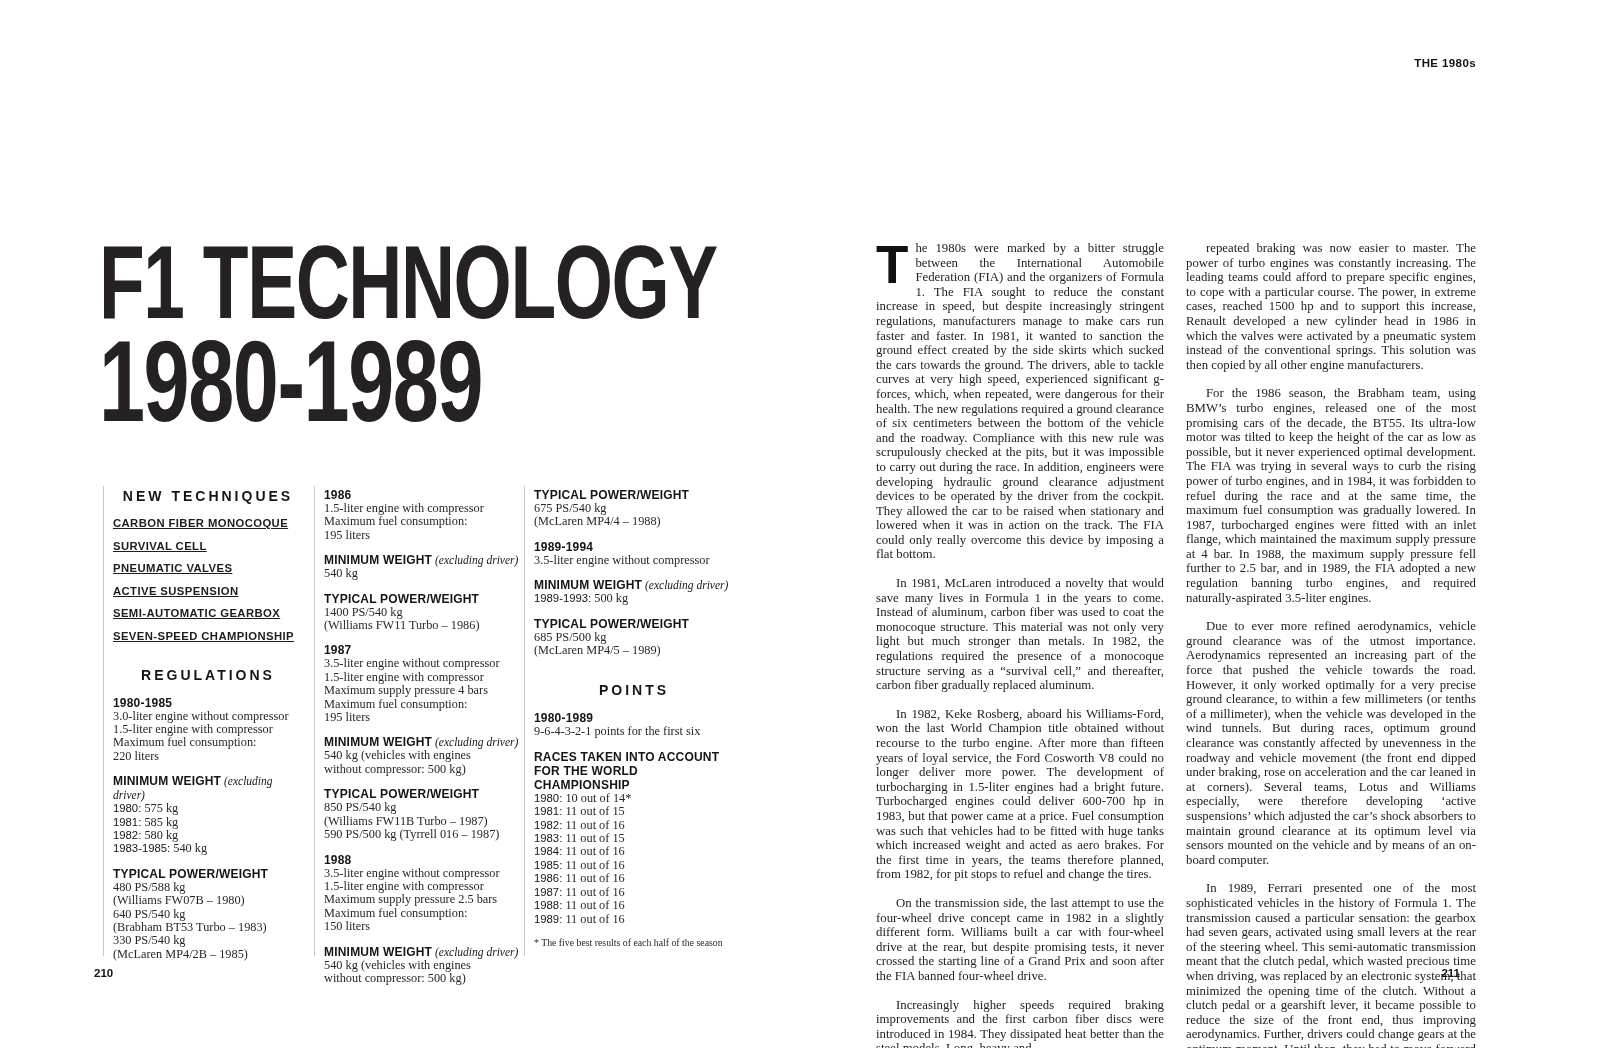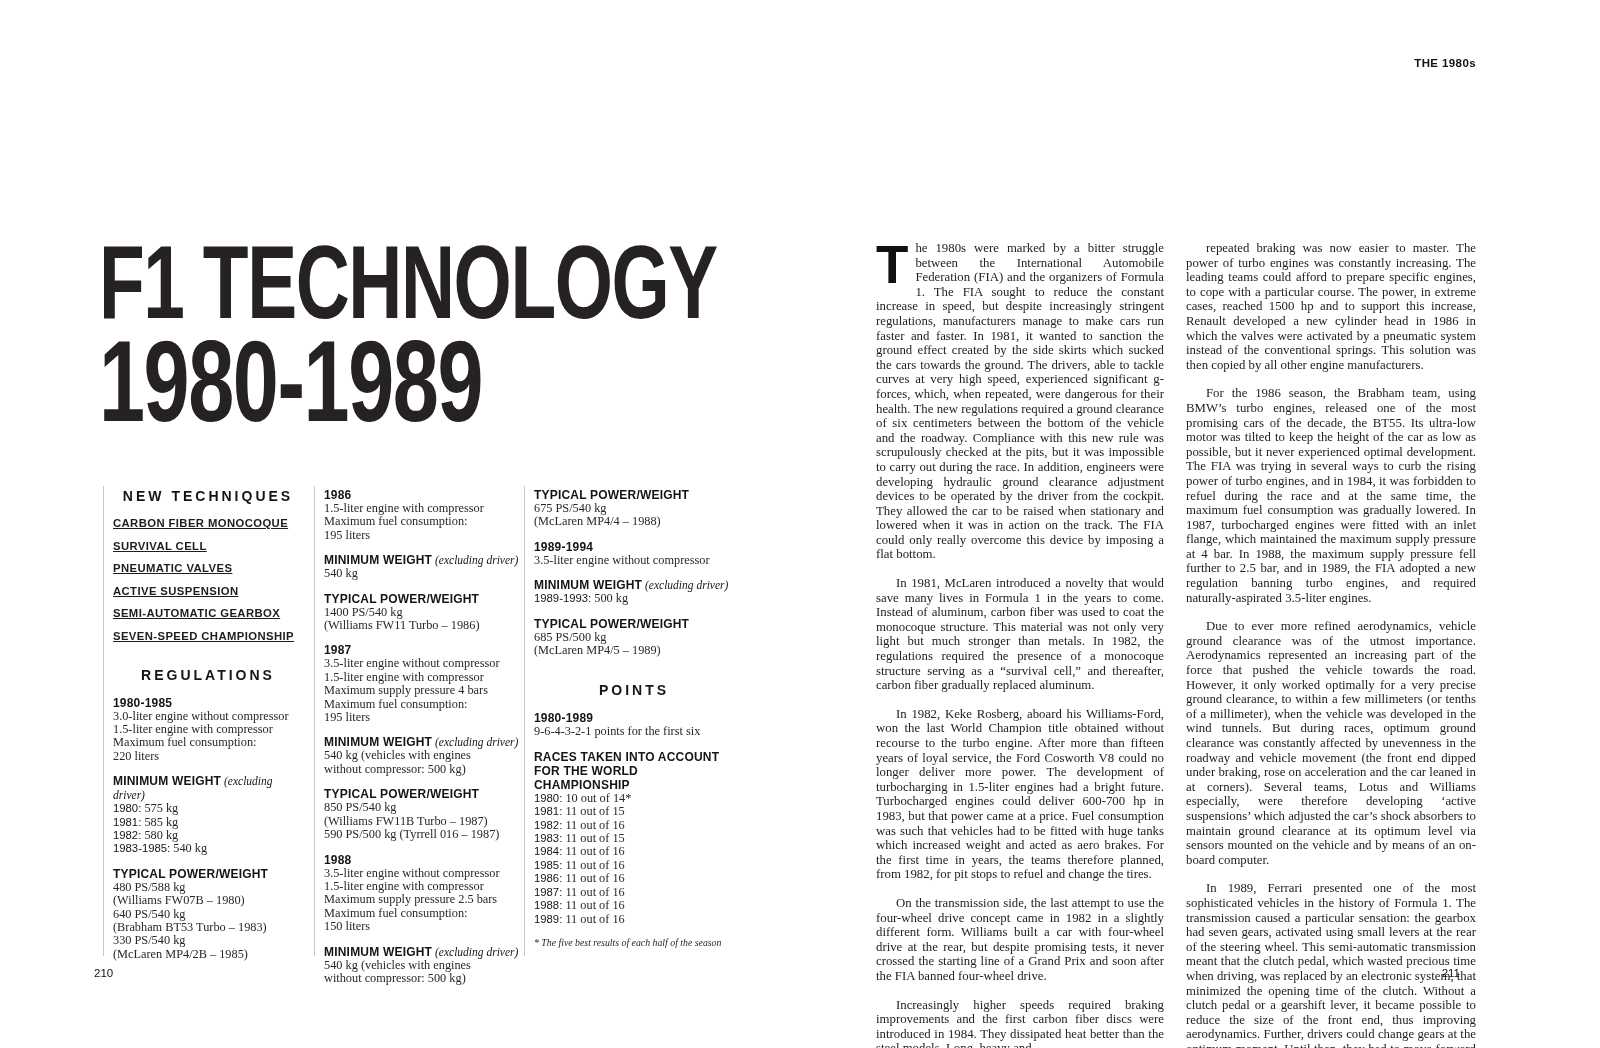--- a/index.html
+++ b/index.html
@@ -4,21 +4,21 @@
 <style>
   html,body{margin:0;padding:0;background:#ffffff;}
   body{width:1600px;height:1048px;position:relative;overflow:hidden;
        font-family:"Liberation Serif",serif;color:#242220;}
 
   
   .running-head{position:absolute;top:57px;right:124px;
     font-family:"Liberation Sans",sans-serif;font-weight:bold;font-size:11.5px;
     letter-spacing:.4px;color:#121212;}
   .folio{position:absolute;top:967px;font-family:"Liberation Sans",sans-serif;
-    font-weight:normal;font-size:11.5px;color:#121212;}
+    font-weight:bold;font-size:11.5px;color:#121212;}
   .folio.left{left:94px;}
   .folio.right{right:140px;}
 
   
   .title-block{position:absolute;left:99px;top:233px;transform:scaleX(.72);
     transform-origin:left top;font-family:"Liberation Sans",sans-serif;
     font-weight:bold;color:#262223;white-space:nowrap;}
   .title-line1{font-size:104px;line-height:98px;letter-spacing:-2px;}
   .title-line2{font-size:115px;line-height:100px;letter-spacing:-2px;}
 
@@ -31,21 +31,21 @@
   .tech-item{font-family:"Liberation Sans",sans-serif;font-weight:bold;
     font-size:11.3px;letter-spacing:.4px;color:#1d1d1d;margin-bottom:10.5px;text-decoration:underline;}
   .block{margin-bottom:11px;}
   .block-title{font-family:"Liberation Sans",sans-serif;font-weight:bold;
     font-size:12px;letter-spacing:.2px;color:#151515;line-height:14px;}
   .block-title .note{font-family:"Liberation Serif",serif;font-weight:normal;
     font-style:italic;font-size:11.5px;letter-spacing:0;text-align:center;}
   .spec-line{font-size:12.3px;line-height:13.4px;color:#2a2723;}
   .spec-line .lbl{font-family:"Liberation Sans",sans-serif;font-weight:normal;
     font-size:11.3px;color:#151515;}
-  .footnote{font-style:italic;font-size:9.8px;color:#2a2723;margin-top:10px;}
+  .footnote{font-size:9.8px;color:#2a2723;margin-top:10px;}
 
   
   .body-col{position:absolute;top:241px;text-align:justify;font-size:12.8px;
     line-height:14.6px;color:#25221f;}
   .body-col p{margin:0 0 14px 0;text-indent:20px;}
   .body-col p.first{text-indent:0;}
   .dropcap{float:left;font-family:"Liberation Sans",sans-serif;font-weight:bold;
     font-size:53px;line-height:42px;margin:3px 7px 0 0;color:#111;}
 </style>
 </head>

